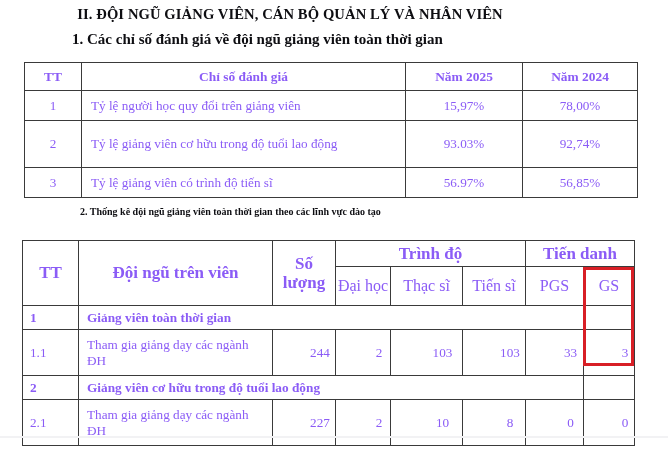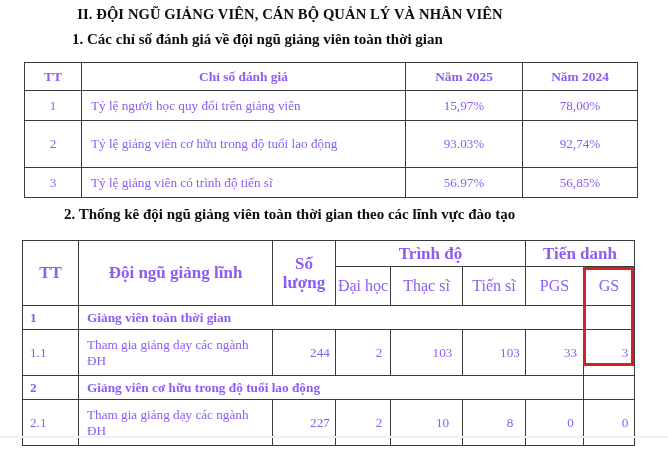--- a/index.html
+++ b/index.html
@@ -41,23 +41,23 @@
     position: absolute;
     left: 72px;
     top: 31px;
     font-size: 15px;
     font-weight: bold;
     color: #0e0e12;
     white-space: nowrap;
   }
   .section-heading-2 {
     position: absolute;
-    left: 64px;
+    left: 80px;
     top: 206px;
-    font-size: 15px;
+    font-size: 10px;
     font-weight: bold;
     color: #0e0e12;
     white-space: nowrap;
   }
 
   
   .tbl {
     position: absolute;
     border-collapse: collapse;
     table-layout: fixed;
@@ -218,21 +218,21 @@
       <col style="width:63px">
       <col style="width:55px">
       <col style="width:72px">
       <col style="width:63px">
       <col style="width:58px">
       <col style="width:51px">
     </colgroup>
     <thead>
       <tr class="hdr-top">
         <th class="outer-left" rowspan="2">TT</th>
-        <th rowspan="2">Đội ngũ giảng lĩnh</th>
+        <th rowspan="2">Đội ngũ trên viên</th>
         <th rowspan="2">Số lượng</th>
         <th colspan="3">Trình độ</th>
         <th colspan="2" class="outer-right">Tiến danh</th>
       </tr>
       <tr class="hdr-bottom">
         <th class="sub">Đại học</th>
         <th class="sub">Thạc sĩ</th>
         <th class="sub">Tiến sĩ</th>
         <th class="sub">PGS</th>
         <th class="sub outer-right">GS</th>

